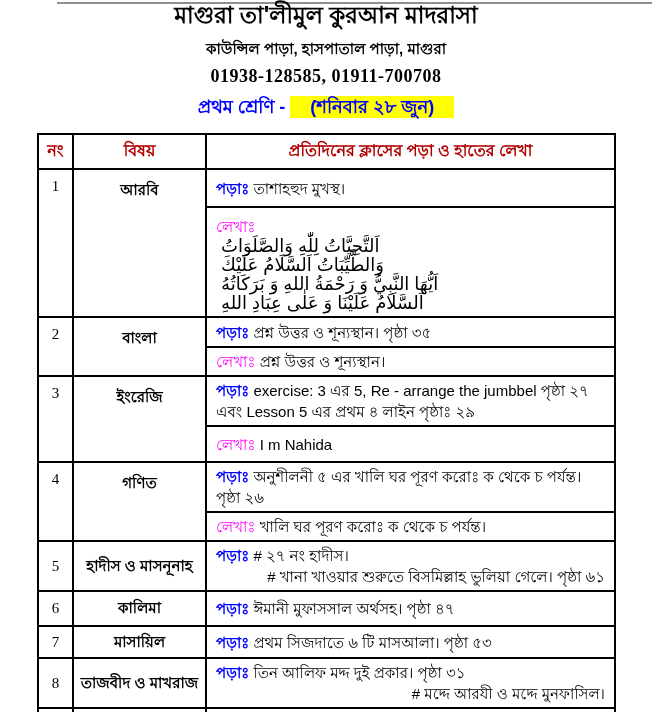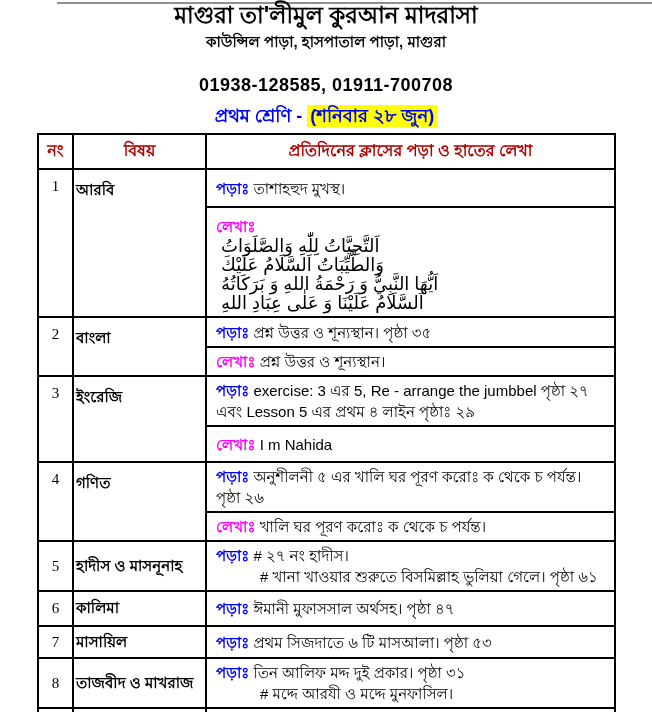--- a/index.html
+++ b/index.html
@@ -10,35 +10,35 @@
   }
   html,body{margin:0;padding:0;}
   body{
     width:652px;height:712px;background:#ffffff;color:#000;
     font-family:"Liberation Sans","DejaVu Sans",sans-serif;
   }
   .page{position:relative;width:652px;height:712px;overflow:hidden;background:#fff;}
   .top-line{position:absolute;top:2px;left:57px;width:595px;height:2px;background:#8f8f8f;}
   .header{position:absolute;top:0;left:0;width:100%;text-align:center;}
   .title{font-size:23px;font-weight:bold;line-height:30px;}
-  .address{font-size:15px;font-weight:bold;}
-  .phone{font-family:Liberation Sans, sans-serif;font-size:18px;font-weight:bold;margin-top:20px;letter-spacing:.5px;}
+  .address{font-size:15px;font-weight:bold;margin-top:7px;}
+  .phone{font-family:Liberation Serif, serif;font-size:18px;font-weight:bold;margin-top:4px;letter-spacing:.5px;}
   .classline{margin-top:6px;font-size:18px;font-weight:bold;color:var(--blue);}
-  .date-hl{background:var(--yellow);padding:1px 3px;}
+  .date-hl{background:var(--yellow);padding:1px 20px;}
   table.sheet{position:absolute;left:37px;top:133px;width:579px;border-collapse:collapse;table-layout:fixed;}
   .sheet th,.sheet td{border:2px solid #000;overflow:hidden;}
   .sheet th{color:var(--red);font-size:16px;font-weight:bold;text-align:center;padding:2px;}
   td.no{font-family:"Liberation Serif","DejaVu Serif",serif;font-size:15px;text-align:center;vertical-align:middle;}
-  td.subj{font-weight:bold;font-size:15px;vertical-align:middle;padding:2px;}
+  td.subj{font-weight:bold;font-size:15px;text-align:center;vertical-align:middle;padding:2px;}
   .va-top{vertical-align:top !important;padding-top:8px !important;}
   td.content{font-size:15px;padding:3px 9px;vertical-align:middle;line-height:21px;border-radius:12px;}
   .pora-label{color:var(--blue);font-weight:bold;}
-  .lekha-label{color:var(--magenta);font-weight:bold;}
+  .lekha-label{color:var(--magenta);font-weight:normal;}
   .arabic{font-size:18px;line-height:19px;direction:rtl;text-align:left;padding-left:5px;}
-  .indent{padding-left:44px;}
+  .indent{padding-left:44px;text-align:right;}
 </style>
 </head>
 <body>
 
 <div class="page">
   <div class="top-line"></div>
 
   <div class="header">
     <div class="title">মাগুরা তা'লীমুল কুরআন মাদরাসা</div>
     <div class="address">কাউন্সিল পাড়া, হাসপাতাল পাড়া, মাগুরা</div>

